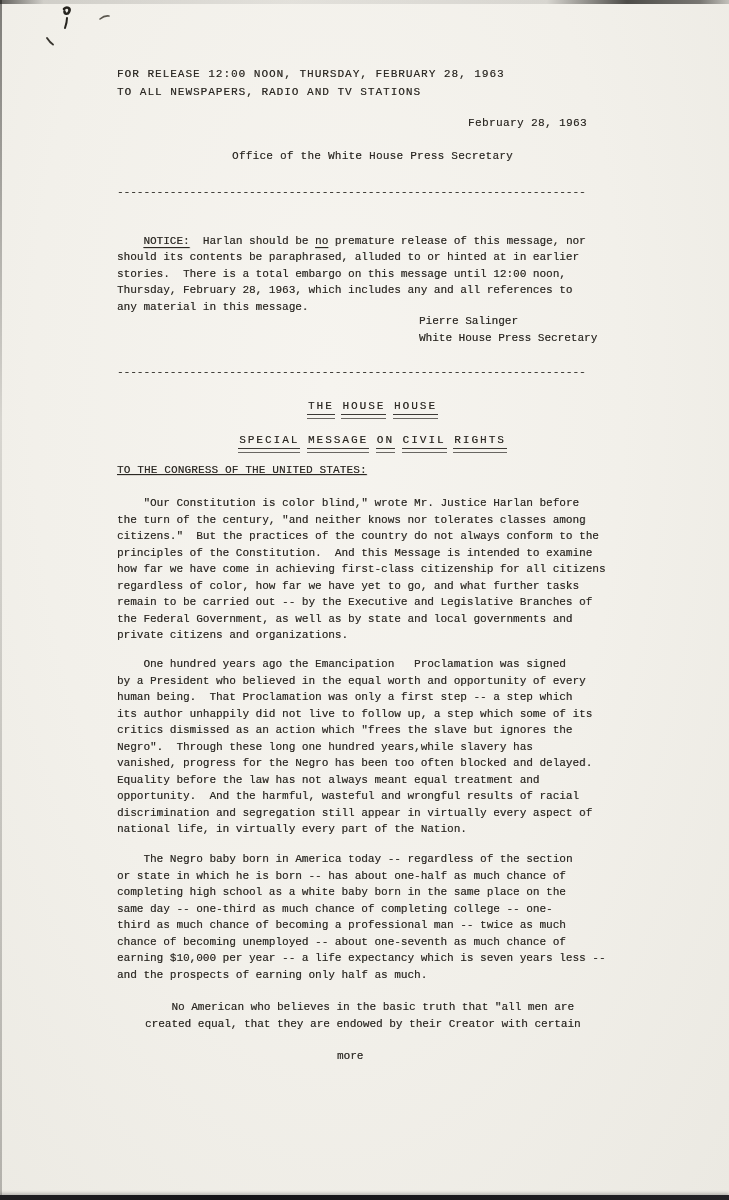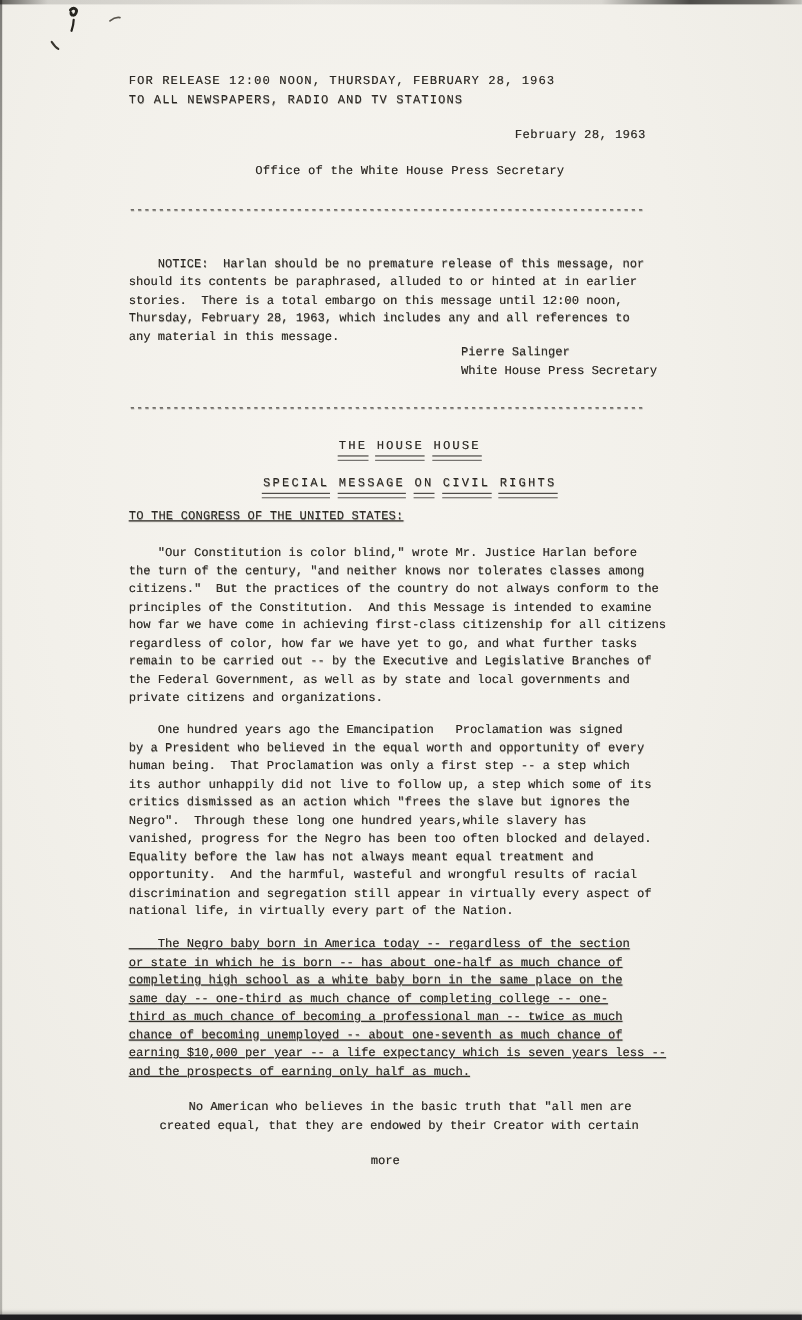--- a/index.html
+++ b/index.html
@@ -29,21 +29,21 @@
     box-shadow:0 -2px 3px rgba(40,40,40,.25);}
   .edge-left{position:absolute;top:0;bottom:0;left:0;width:2px;
     background:linear-gradient(to bottom,rgba(30,29,26,.55),rgba(30,29,26,.12) 35%,rgba(30,29,26,.28) 100%);}
   
   .release{letter-spacing:1px;}
   .dateline{letter-spacing:.4px;}
   .office{left:10px;width:725px;text-align:center;letter-spacing:.25px;}
   .divider{left:117px;letter-spacing:0;color:#34312c;}
   .sig{line-height:16.5px;}
   .doc-title{left:10px;width:725px;text-align:center;letter-spacing:2px;}
-  .u{text-underline-offset:2.5px;text-decoration-thickness:1.2px;}
+  .u{text-decoration:underline;text-underline-offset:2.5px;text-decoration-thickness:1.2px;}
   .uw{position:relative;display:inline-block;}
   .uw::after{content:"";position:absolute;left:-1px;right:-1px;bottom:-4px;height:3px;
     border-top:1.2px solid rgba(45,42,38,.92);
     border-bottom:1.2px solid rgba(45,42,38,.7);}
   .body-col{left:117px;width:582px;}
   .ink{position:absolute;}
 </style>
 </head>
 <body>
 
@@ -108,21 +108,21 @@
 by a President who believed in the equal worth and opportunity of every
 human being.  That Proclamation was only a first step -- a step which
 its author unhappily did not live to follow up, a step which some of its
 critics dismissed as an action which "frees the slave but ignores the
 Negro".  Through these long one hundred years,while slavery has
 vanished, progress for the Negro has been too often blocked and delayed.
 Equality before the law has not always meant equal treatment and
 opportunity.  And the harmful, wasteful and wrongful results of racial
 discrimination and segregation still appear in virtually every aspect of
 national life, in virtually every part of the Nation.</div>
-  <div class="abs body-col pre" style="top:851px;text-decoration:underline;">    The Negro baby born in America today -- regardless of the section
+  <div class="abs body-col pre" style="top:851px;">    The Negro baby born in America today -- regardless of the section
 or state in which he is born -- has about one-half as much chance of
 completing high school as a white baby born in the same place on the
 same day -- one-third as much chance of completing college -- one-
 third as much chance of becoming a professional man -- twice as much
 chance of becoming unemployed -- about one-seventh as much chance of
 earning $10,000 per year -- a life expectancy which is seven years less --
 and the prospects of earning only half as much.</div>
   <div class="abs body-col pre" style="top:999px;margin-left:28px;">    No American who believes in the basic truth that "all men are
 created equal, that they are endowed by their Creator with certain</div>
 

